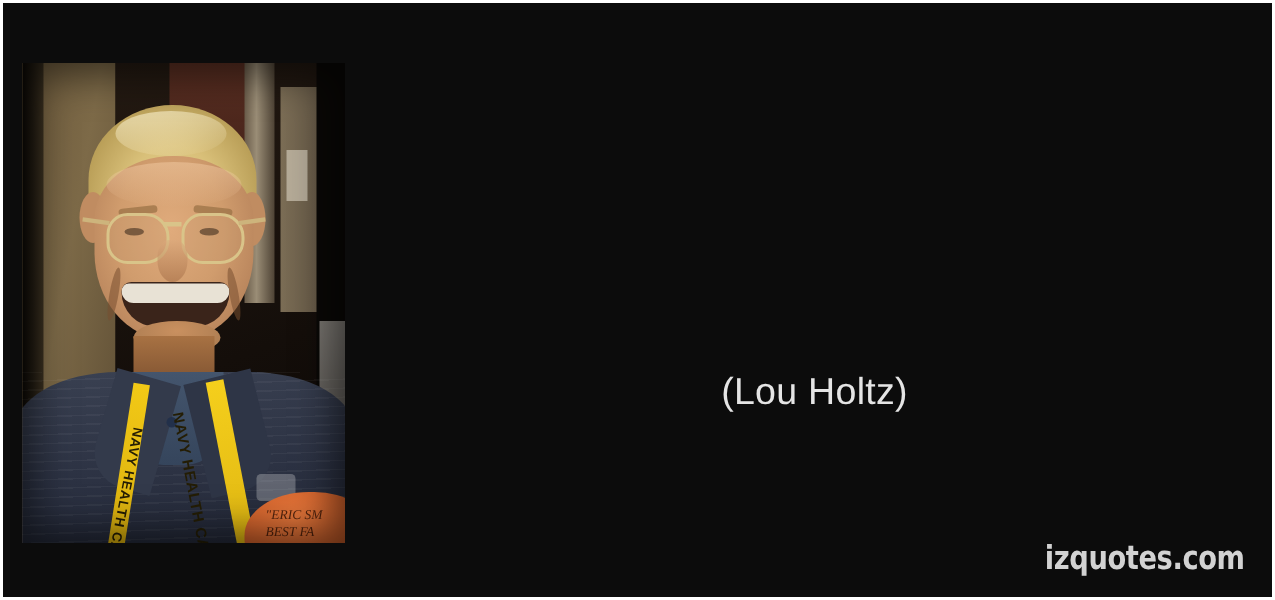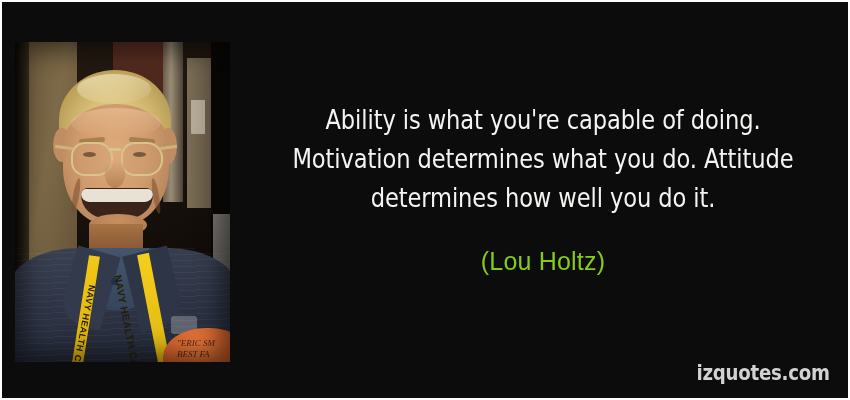--- a/index.html
+++ b/index.html
@@ -285,21 +285,21 @@
     transform: scaleX(0.93);
     transform-origin: center top;
   }
   #quote-author {
     position: absolute;
     left: 246px;
     top: 245px;
     width: 590px;
     text-align: center;
     margin: 0;
-    color: #84cc16;
+    color: #e5e5e5;
     font-family: "Liberation Sans", sans-serif;
     font-size: 25px;
     font-weight: normal;
     letter-spacing: .2px;
   }
 
   
   #watermark {
     position: absolute;
     right: 18px;
@@ -369,20 +369,17 @@
     <div class="ph-layer lan-text-l">NAVY HEALTH CARE</div>
 
     <div class="ph-layer football"></div>
     <div class="ph-layer fb-sign">"ERIC SM
 BEST FA
 NOTRE D</div>
 
     <div class="ph-layer photo-vig"></div>
   </div>
 
-  <div id="quote-block">
-    <p id="quote-text">Ability is what you're capable of doing. Motivation determines what you do. Attitude determines how well you do it.</p>
-  </div>
   <p id="quote-author">(Lou Holtz)</p>
 
   <div id="watermark">izquotes.com</div>
 
 </div>
 
 </body></html>

